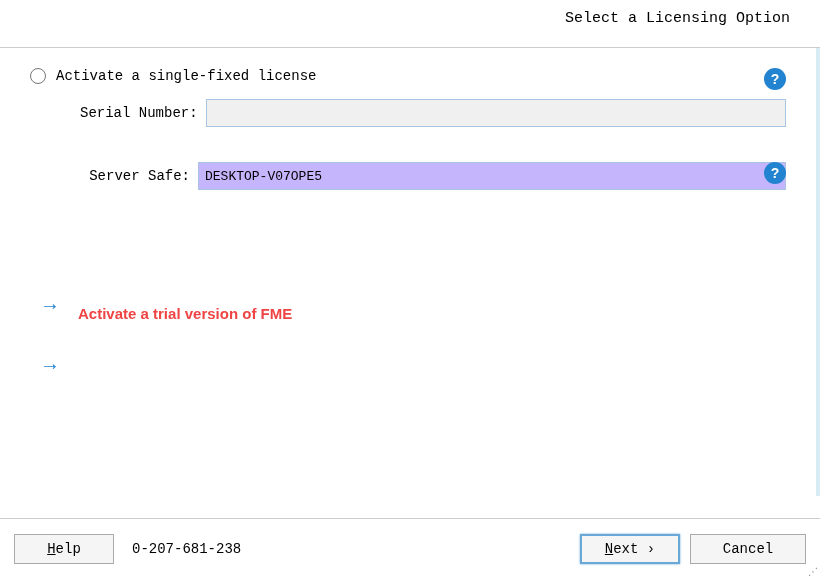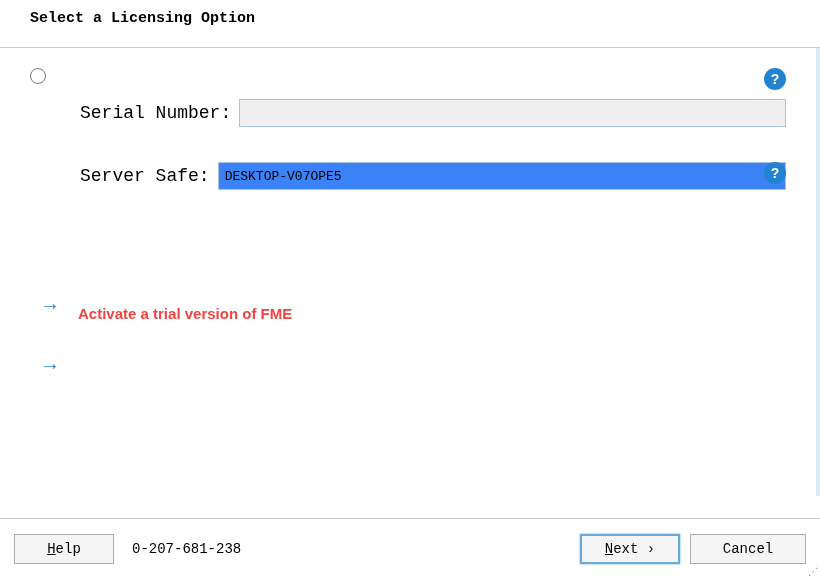--- a/index.html
+++ b/index.html
@@ -8,22 +8,23 @@
   font-family: "Courier New", monospace;
   background: #fff;
   position: relative;
   overflow: hidden;
 }
 .header {
   padding: 10px 30px 20px;
   border-bottom: 1px solid #ccc;
 }
 .header h1 {
-  font-size: 15px; font-weight: bold;
+  font-size: 15px; font-weight: normal;
   font-family: "Courier New", monospace;
+  text-align: right;
 }
 .main {
   padding: 20px 30px 0 30px;
   height: 448px;
   position: relative;
   border-right: 4px solid #d8ecf5;
 }
 .option-group { margin-bottom: 35px; position: relative; }
 .radio-row {
   display: flex; align-items: center;
@@ -46,31 +47,31 @@
   display: flex; align-items: center; justify-content: center;
   font-family: Arial, sans-serif;
   font-weight: bold; font-size: 14px;
   cursor: pointer;
 }
 .field-row {
   display: flex; align-items: center;
   margin-left: 50px;
 }
 .field-label {
-  font-size: 18px;
+  font-size: 14px;
   font-family: "Courier New", monospace;
   margin-right: 8px;
   text-align: right;
   min-width: 110px;
 }
 .text-input {
   flex: 1;
   height: 28px;
   border: 1px solid #a8c4e0;
-  background: #3b82f6;
+  background: #c4b5fd;
   padding: 0 6px;
   font-family: "Courier New", monospace;
   font-size: 13px;
 }
 .text-input.disabled { background: #f0f0f0; color: #888; }
 .link-option {
   display: flex; align-items: center;
   margin: 30px 0 30px 10px;
   cursor: pointer;
 }
@@ -129,20 +130,21 @@
 
 <div class="header">
   <h1>Select a Licensing Option</h1>
 </div>
 
 <div class="main">
 
   <div class="option-group">
     <div class="radio-row">
       <input type="radio" name="lic" id="r1" style="">
+      <label for="r1" class="radio-label">Activate a single-fixed license</label>
     </div>
     <div class="help-icon">?</div>
     <div class="field-row">
       <span class="field-label">Serial Number:</span>
       <input type="text" class="text-input disabled" value="" style="">
     </div>
   </div>
 
   <div class="option-group">
     <div class="help-icon">?</div>

